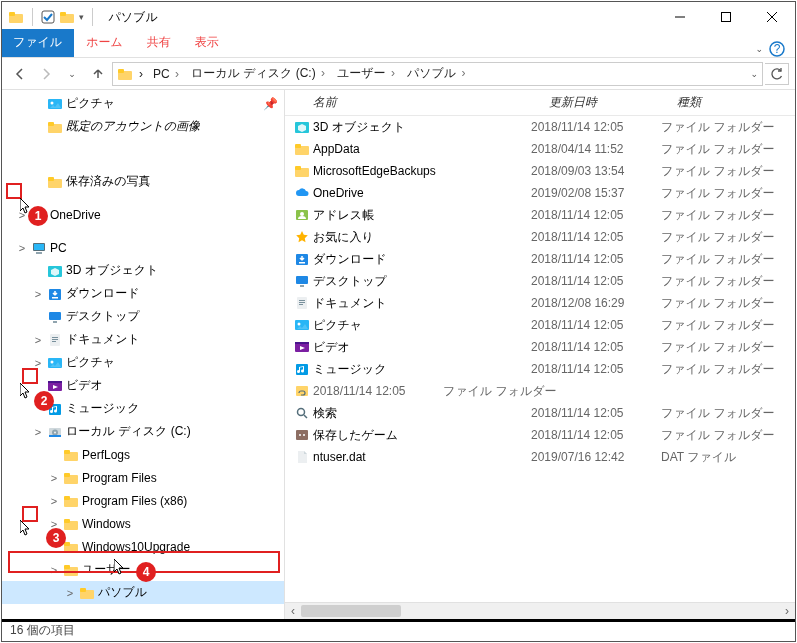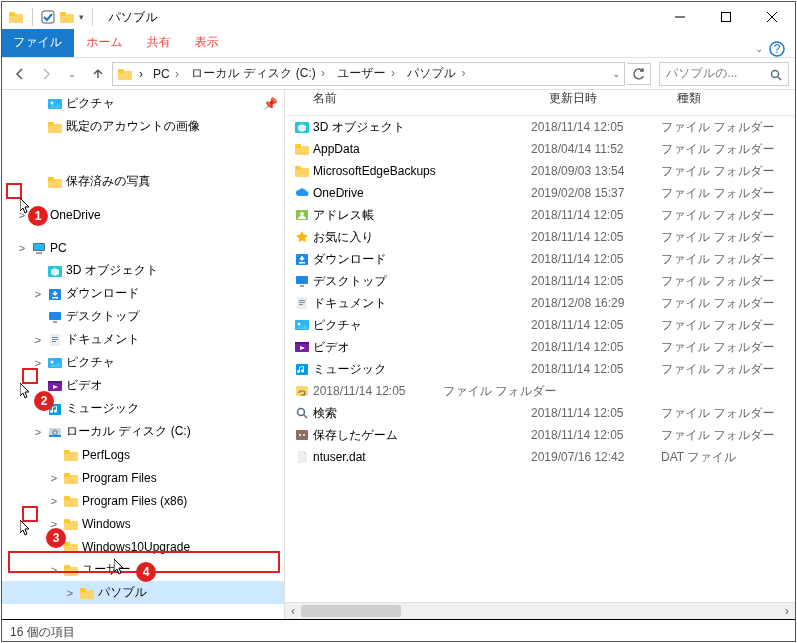--- a/index.html
+++ b/index.html
@@ -30,31 +30,31 @@
   .node .ex { width:16px; text-align:center; color:#666; font-size:11px; }
   .node .ic { width:18px; display:flex; align-items:center; justify-content:center; }
   .node .lbl { padding-left:2px; white-space:nowrap; }
   .node.sel { background:#cde8ff; }
   .node .pin { position:absolute; right:6px; color:#666; }
   .red-expand { position:absolute; border:2px solid #e02020; width:16px; height:16px; left:4px; }
   .callout { position:absolute; width:20px; height:20px; border-radius:50%; background:#e02020; color:#fff; font-weight:bold; display:flex; align-items:center; justify-content:center; font-size:12px; }
   .cursor { position:absolute; left:18px; }
   .red-row { position:absolute; border:2px solid #e02020; left:6px; width:272px; height:22px; }
   .list { flex:1; display:flex; flex-direction:column; min-width:0; }
-  .cols { height:26px; display:flex; border-bottom:1px solid #e9e9e9; padding-left:6px; color:#333; }
+  .cols { height:26px; display:flex; align-items:center; border-bottom:1px solid #e9e9e9; padding-left:6px; color:#333;font-style:italic; }
   .col-name { width:240px; }
   .col-date { width:130px; }
   .col-type { width:120px; }
   .rows { flex:1; overflow:auto; }
   .row { height:22px; display:flex; align-items:center; padding-left:6px; }
   .row .ic { width:22px; display:flex; align-items:center; justify-content:center; }
   .row .nm { width:218px; color:#000; }
   .row .dt { width:130px; color:#666; }
   .row .tp { width:120px; color:#666; }
-  .status { height:22px; border-top:1px solid #000000; display:flex; align-items:flex-end; padding:0 8px; color:#444; }
+  .status { height:22px; border-top:3px solid #000000; display:flex; align-items:flex-start; padding:0 8px; color:#444; }
   .hscroll { height:17px; background:#f0f0f0; border-top:1px solid #e1e1e1; position:relative; margin-left:283px; }
   .hscroll .thumb { position:absolute; left:16px; top:2px; height:12px; width:100px; background:#cfcfcf; border-radius:2px; }
   .hscroll .arr { position:absolute; top:0; width:16px; height:16px; display:flex; align-items:center; justify-content:center; color:#666; }
   .dropdown-chev { color:#555; font-size:9px; }
   svg { display:block; }
 </style>
 </head>
 <body>
 
 <svg width="0" height="0" style="position:absolute">
@@ -235,43 +235,37 @@
       <span class="crumb"><span>パソブル</span> <span class="sep">›</span></span>
       <span style="flex:1"></span>
       <span class="dropdown-chev">⌄</span>
     </div>
     <div class="refresh">
         <svg width="14" height="14">
           <path d="M11 4a5 5 0 10.5 5" stroke="#555" fill="none" stroke-width="1.3"></path>
           <path d="M11 1v3h-3" stroke="#555" fill="none" stroke-width="1.3"></path>
         </svg>
       </div>
-    <div class="searchbox">
-      <span style="flex:1">パソブルの...</span>
-      <svg width="14" height="14">
-          <use href="#i-search"></use>
-        </svg>
-    </div>
   </div>
 
   <div class="body">
 
     <div class="nav">
       <div class="tree" id="tree">
           <div class="node" style="padding-left: 28px;">
             <span class="ex"></span>
             <span class="ic">
               <svg width="16" height="16">
                 <use href="#i-pictures"></use>
               </svg>
             </span>
             <span class="lbl">ピクチャ</span>
             <span class="pin">📌</span>
           </div>
-          <div class="node" style="padding-left: 28px;">
+          <div class="node" style="padding-left: 28px; font-style: italic;">
             <span class="ex"></span>
             <span class="ic">
               <svg width="16" height="16">
                 <use href="#i-folder"></use>
               </svg>
             </span>
             <span class="lbl">既定のアカウントの画像</span>
           </div>
           <div class="node" style="padding-left: 28px; margin-top: 32px;">
             <span class="ex"></span>

